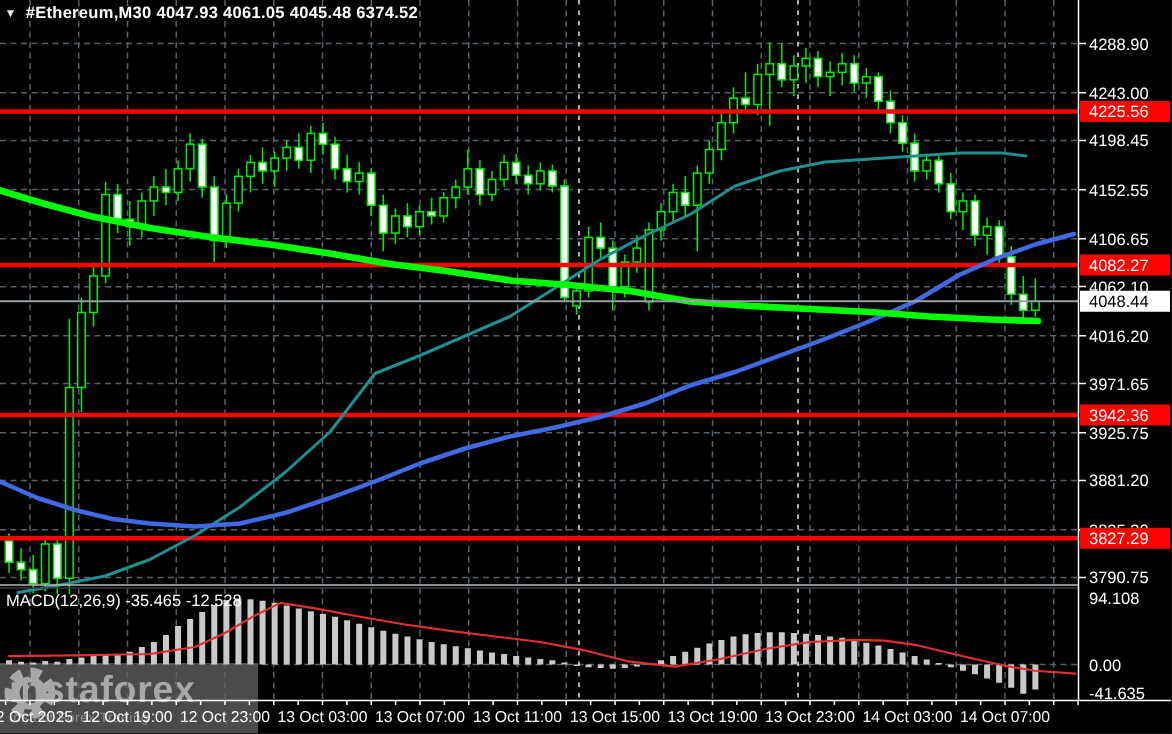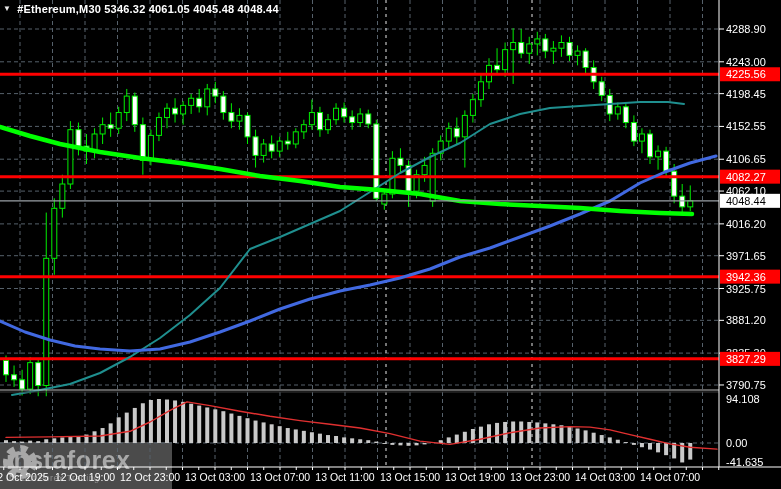--- a/index.html
+++ b/index.html
@@ -452,17 +452,18 @@
         <text x="410" y="481" font-size="10.5" fill="#ffffff" text-anchor="middle">13 Oct 15:00</text>
         <text x="475" y="481" font-size="10.5" fill="#ffffff" text-anchor="middle">13 Oct 19:00</text>
         <text x="540" y="481" font-size="10.5" fill="#ffffff" text-anchor="middle">13 Oct 23:00</text>
         <text x="605" y="481" font-size="10.5" fill="#ffffff" text-anchor="middle">14 Oct 03:00</text>
         <text x="670" y="481" font-size="10.5" fill="#ffffff" text-anchor="middle">14 Oct 07:00</text>
       </g>
   </svg>
 
   <div class="title">
     <span class="tri">▼</span>
-    <span>#Ethereum,M30  5346.32 4061.05 4045.48 4048.44</span>
+    <span>#Ethereum,M30  4047.93 4061.05 4045.48 6374.52</span>
   </div>
 
+  <div class="macdlabel">MACD(12,26,9) -35.465 -12.528</div>
 
 </div>
 
 </body></html>

